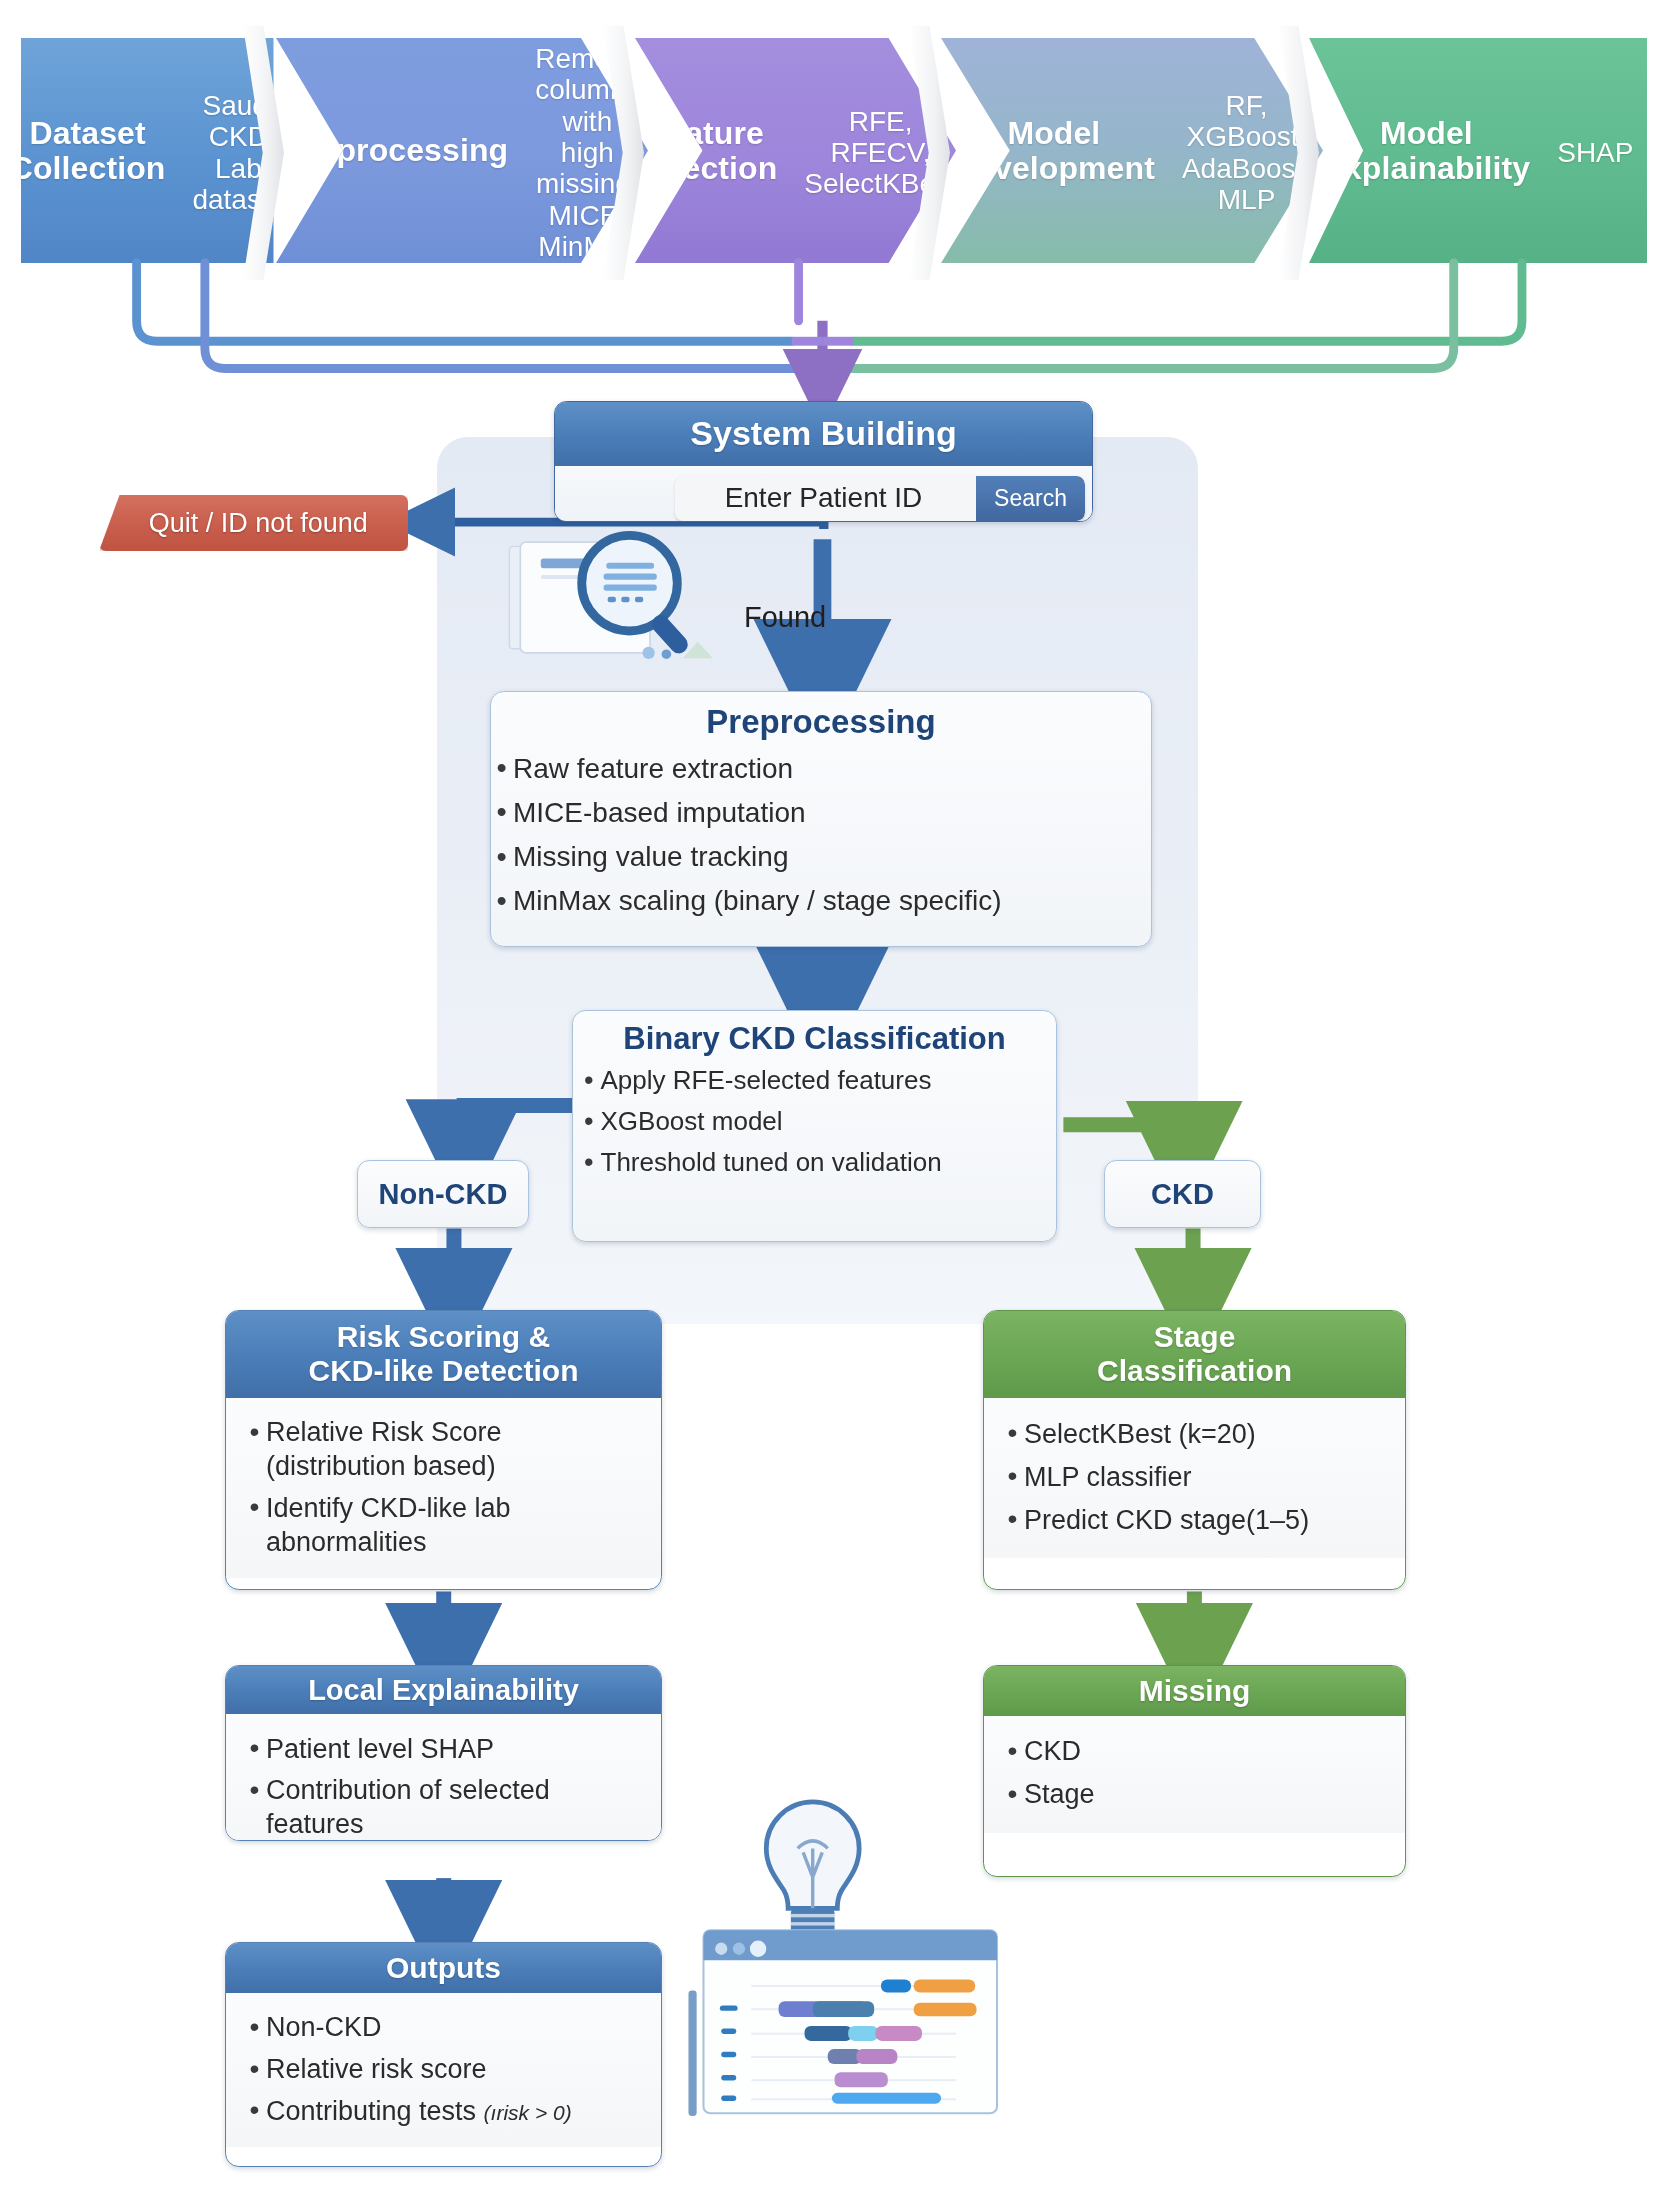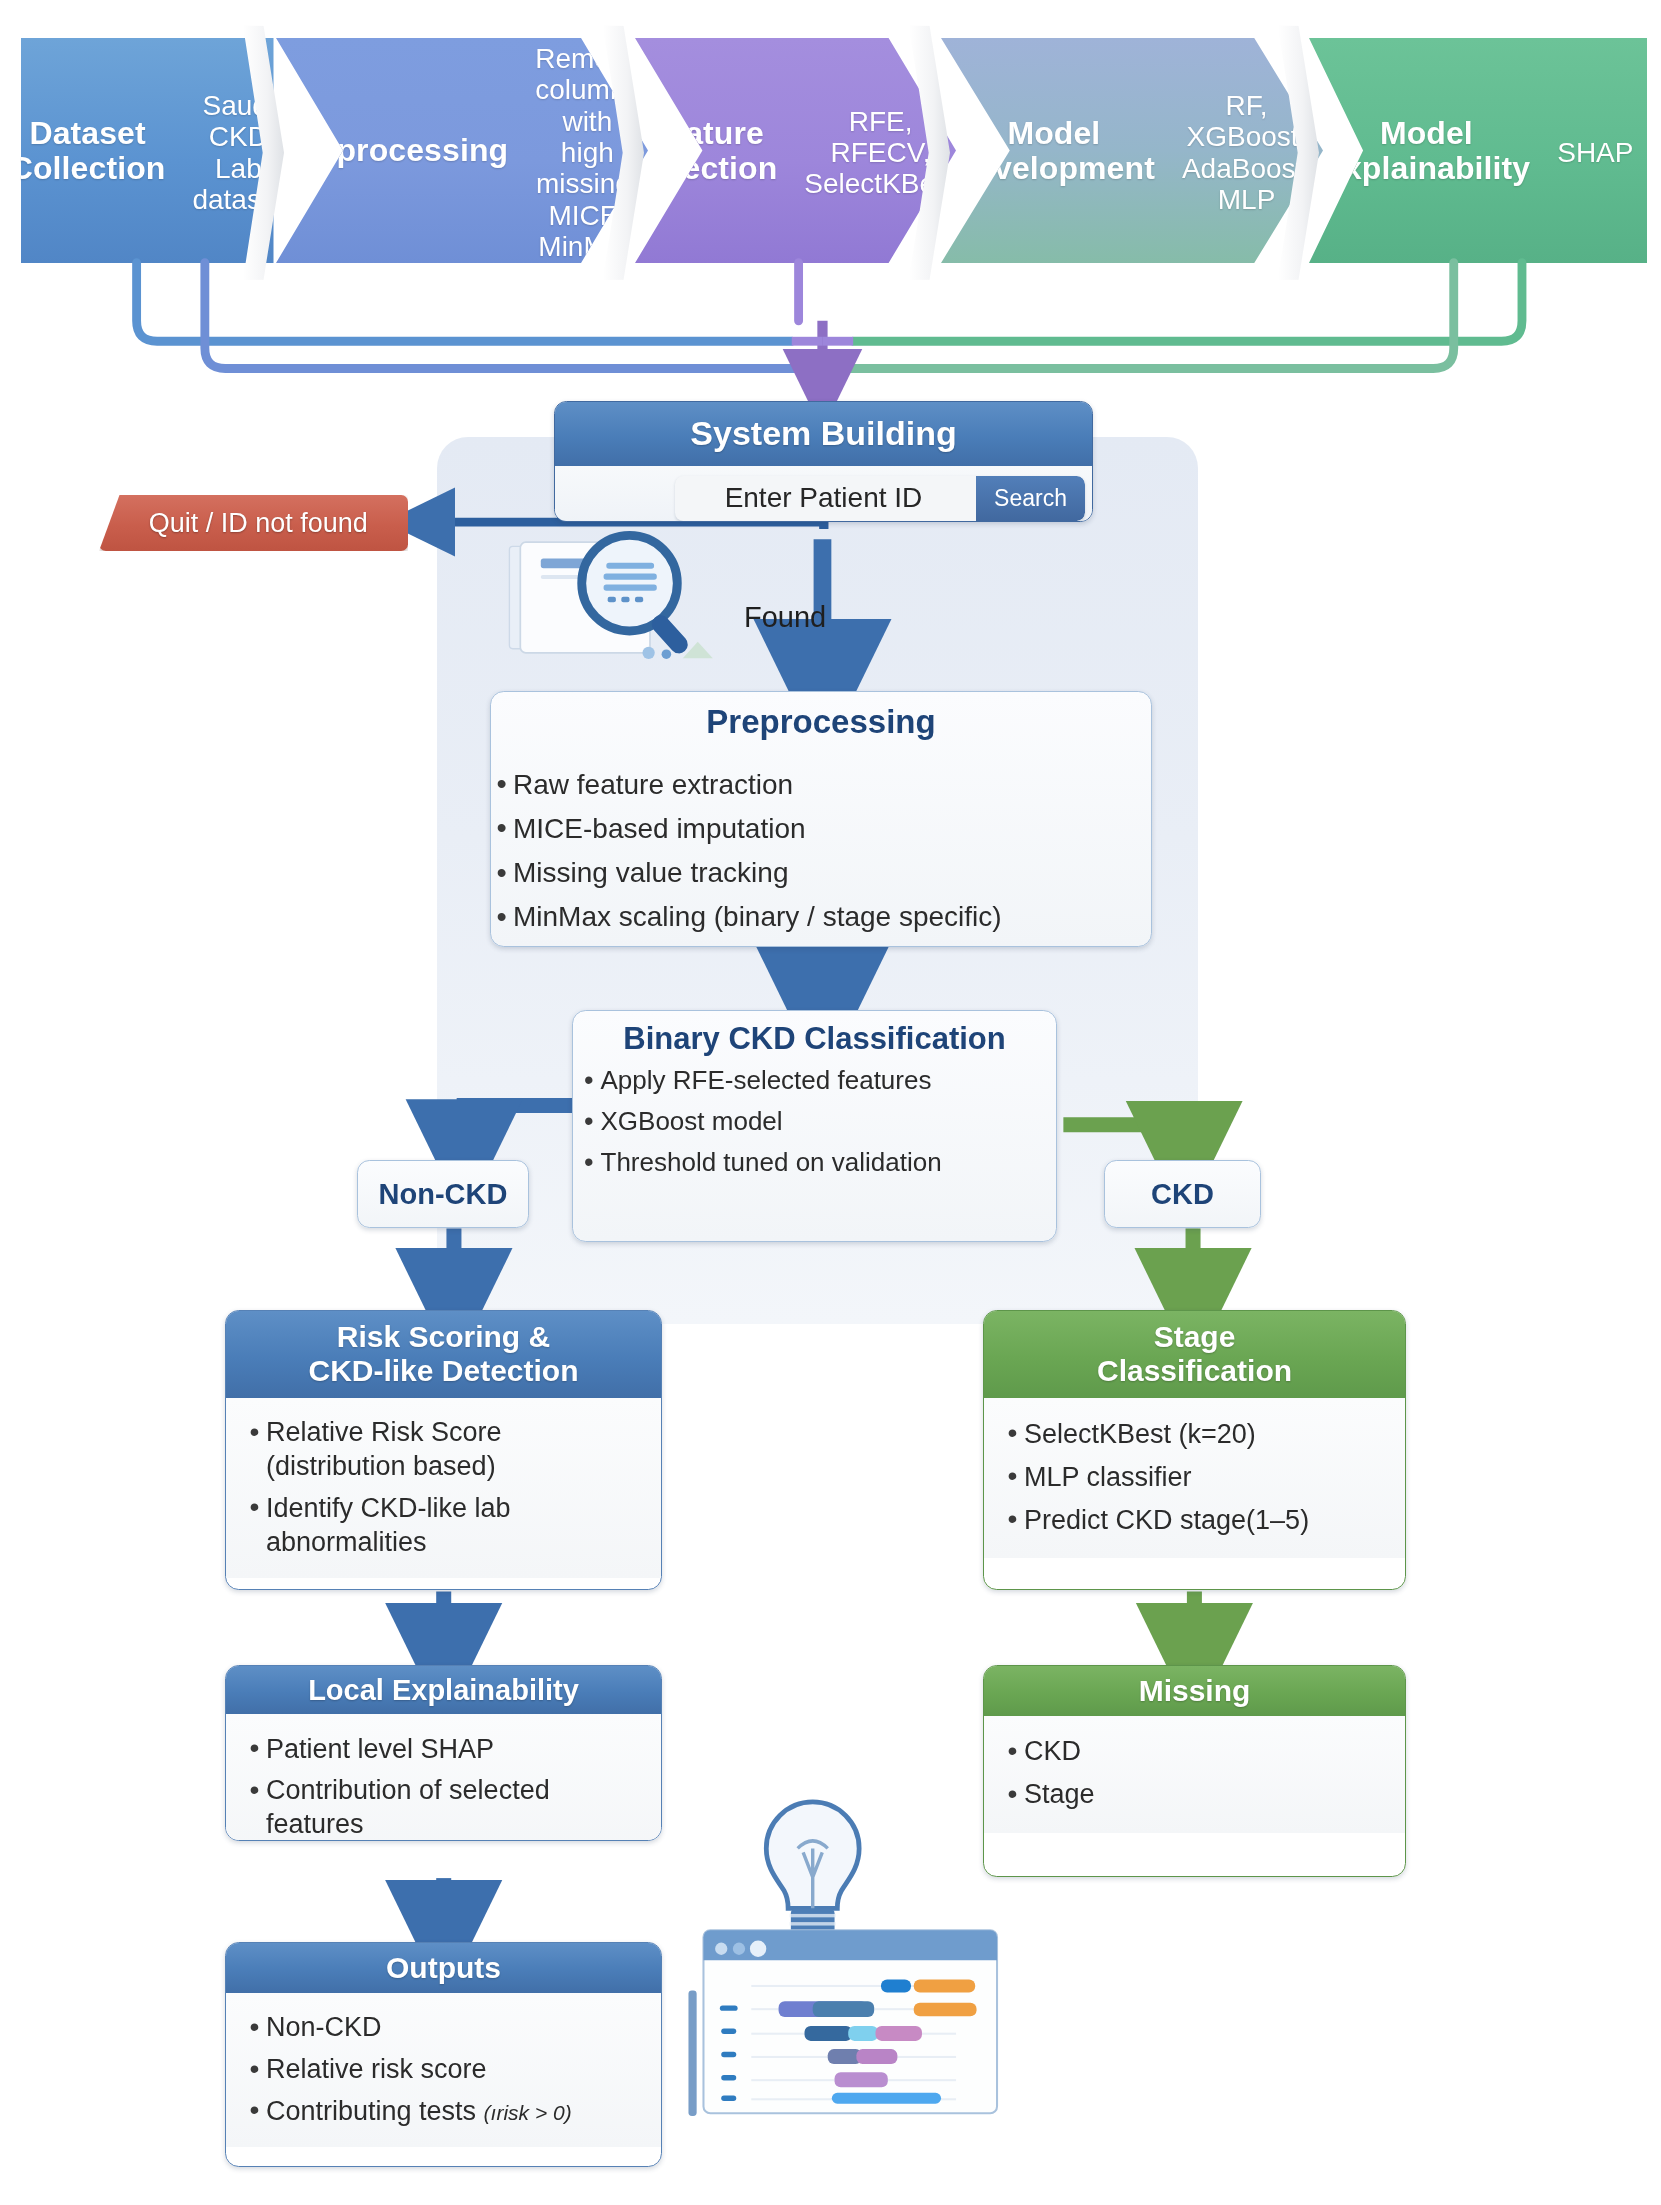--- a/index.html
+++ b/index.html
@@ -91,21 +91,21 @@
            box-shadow:0 2px 4.1px rgba(70,30,20,.3);}
   #quittag span{color:#fff;font-size:27px;text-shadow:0 1.4px 2px rgba(0,0,0,.3);
                 padding-left:9.6px;}
 
   
   #foundlbl{position:absolute;left:744px;top:601px;font-size:29px;color:#1f1f1f;}
 
   
   #prep{left:490px;top:691px;width:662px;height:256px;}
   #prep .title{font-size:33px;padding-top:12.3px;}
-  #prep ul{margin-top:26px;}
+  #prep ul{margin-top:10px;}
   #prep li{font-size:28px;margin:9px 0;}
 
   
   #binary{left:572px;top:1010px;width:485px;height:232px;}
   #binary .title{font-size:31px;padding-top:11px;}
   #binary ul{margin-top:6.8px;padding-left:5.5px;}
   #binary li{font-size:26px;margin:8.2px 0;}
 
   
   #nonckd{left:357px;top:1160px;width:172px;height:68px;display:flex;align-items:center;

